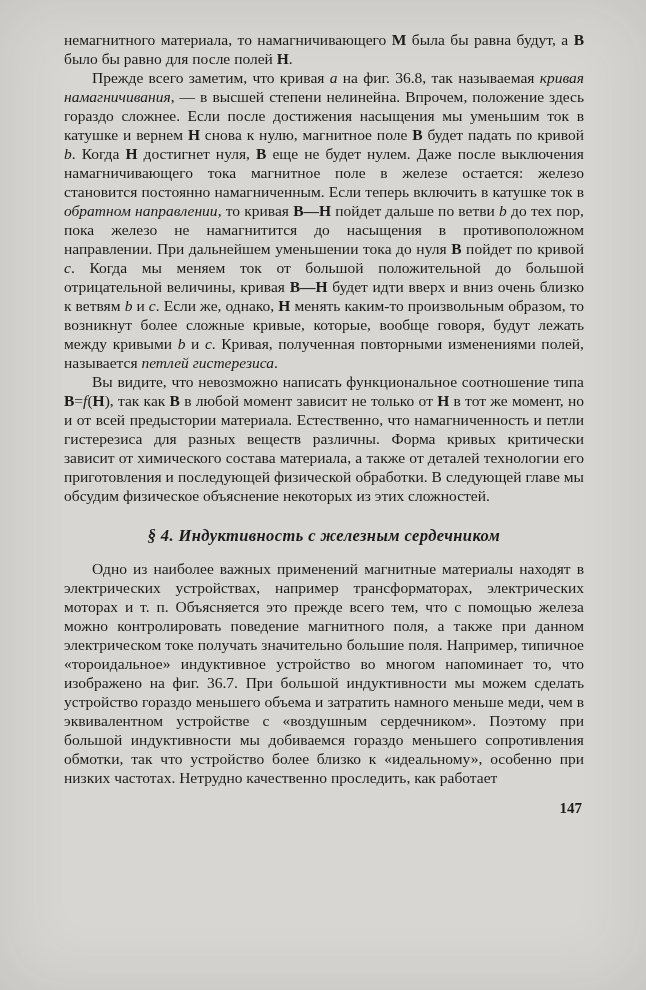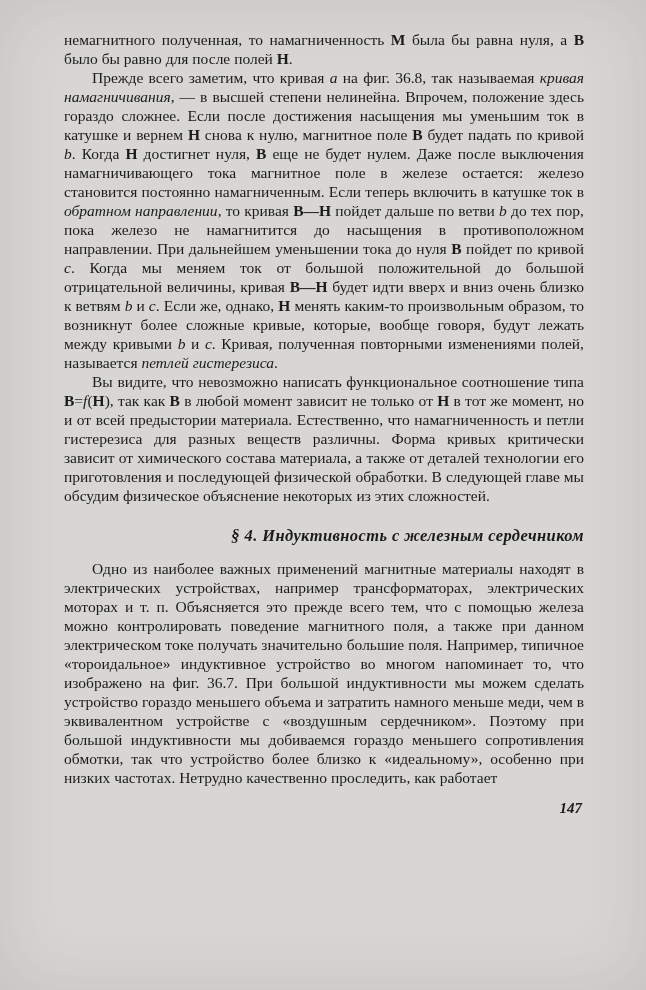--- a/index.html
+++ b/index.html
@@ -30,39 +30,38 @@
   .para.no-indent {
     text-indent: 0;
   }
   .b { font-weight: bold; }
   .i { font-style: italic; }
   .heading {
     font-size: 16.5px;
     font-weight: bold;
     font-style: italic;
     letter-spacing: 0.4px;
-    text-align: right;
+    text-align: center;
     text-indent: 0;
     margin: 21px 0 14px 0;
   }
   .page-number {
     text-align: right;
     font-weight: bold;
-    font-style: italic;
     font-size: 15px;
     margin-top: 12px;
     padding-right: 2px;
   }
 </style>
 </head>
 <body>
 
 <div class="page">
 
-  <p class="para no-indent"><span>немагнитного полученная, то намагниченность </span><span class="b">М</span><span> была бы равна нуля, а </span><span class="b">В</span><span> было бы равно для после полей </span><span class="b">Н</span><span>.</span></p>
+  <p class="para no-indent"><span>немагнитного материала, то намагничивающего </span><span class="b">М</span><span> была бы равна будут, а </span><span class="b">В</span><span> было бы равно для после полей </span><span class="b">Н</span><span>.</span></p>
 
   <p class="para"><span>Прежде всего заметим, что кривая </span><span class="i">а</span><span> на фиг. 36.8, так называемая </span><span class="i">кривая намагничивания</span><span>, — в высшей степени нелинейна. Впрочем, положение здесь гораздо сложнее. Если после достижения насыщения мы уменьшим ток в катушке и вернем </span><span class="b">Н</span><span> снова к нулю, магнитное поле </span><span class="b">В</span><span> будет падать по кривой </span><span class="i">b</span><span>. Когда </span><span class="b">Н</span><span> достигнет нуля, </span><span class="b">В</span><span> еще не будет нулем. Даже после выключения намагничивающего тока магнитное поле в железе остается: железо становится постоянно намагниченным. Если теперь включить в катушке ток в </span><span class="i">обратном направлении</span><span>, то кривая </span><span class="b">В—Н</span><span> пойдет дальше по ветви </span><span class="i">b</span><span> до тех пор, пока железо не намагнитится до насыщения в противоположном направлении. При дальнейшем уменьшении тока до нуля </span><span class="b">В</span><span> пойдет по кривой </span><span class="i">с</span><span>. Когда мы меняем ток от большой положительной до большой отрицательной величины, кривая </span><span class="b">В—Н</span><span> будет идти вверх и вниз очень близко к ветвям </span><span class="i">b</span><span> и </span><span class="i">с</span><span>. Если же, однако, </span><span class="b">Н</span><span> менять каким-то произвольным образом, то возникнут более сложные кривые, которые, вообще говоря, будут лежать между кривыми </span><span class="i">b</span><span> и </span><span class="i">с</span><span>. Кривая, полученная повторными изменениями полей, называется </span><span class="i">петлей гистерезиса</span><span>.</span></p>
 
   <p class="para"><span>Вы видите, что невозможно написать функциональное соотношение типа </span><span class="b">В</span><span>=</span><span class="i">f</span><span>(</span><span class="b">Н</span><span>), так как </span><span class="b">В</span><span> в любой момент зависит не только от </span><span class="b">Н</span><span> в тот же момент, но и от всей предыстории материала. Естественно, что намагниченность и петли гистерезиса для разных веществ различны. Форма кривых критически зависит от химического состава материала, а также от деталей технологии его приготовления и последующей физической обработки. В следующей главе мы обсудим физическое объяснение некоторых из этих сложностей.</span></p>
 
   <h2 class="heading">§ 4. Индуктивность с железным сердечником</h2>
 
   <p class="para"><span>Одно из наиболее важных применений магнитные материалы находят в электрических устройствах, например трансформаторах, электрических моторах и т. п. Объясняется это прежде всего тем, что с помощью железа можно контролировать поведение магнитного поля, а также при данном электрическом токе получать значительно большие поля. Например, типичное «тороидальное» индуктивное устройство во многом напоминает то, что изображено на фиг. 36.7. При большой индуктивности мы можем сделать устройство гораздо меньшего объема и затратить намного меньше меди, чем в эквивалентном устройстве с «воздушным сердечником». Поэтому при большой индуктивности мы добиваемся гораздо меньшего сопротивления обмотки, так что устройство более близко к «идеальному», особенно при низких частотах. Нетрудно качественно проследить, как работает</span></p>
 
   <div class="page-number">147</div>

